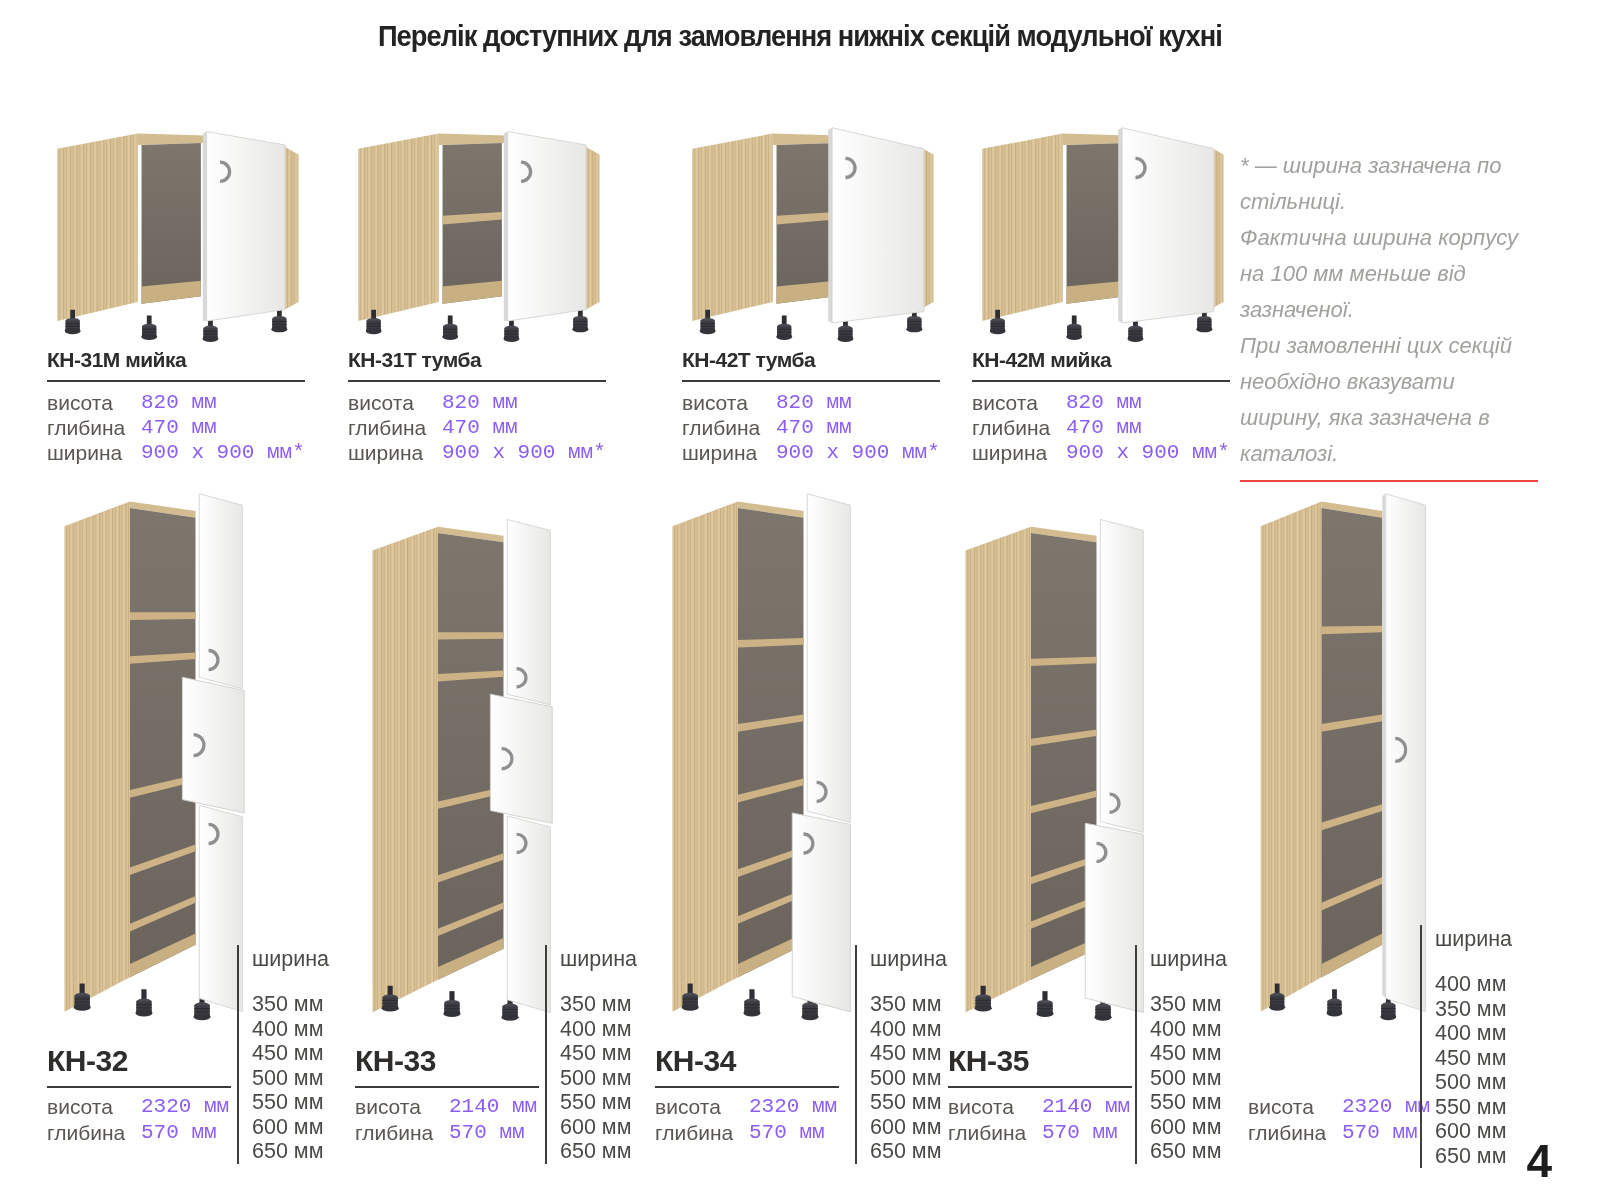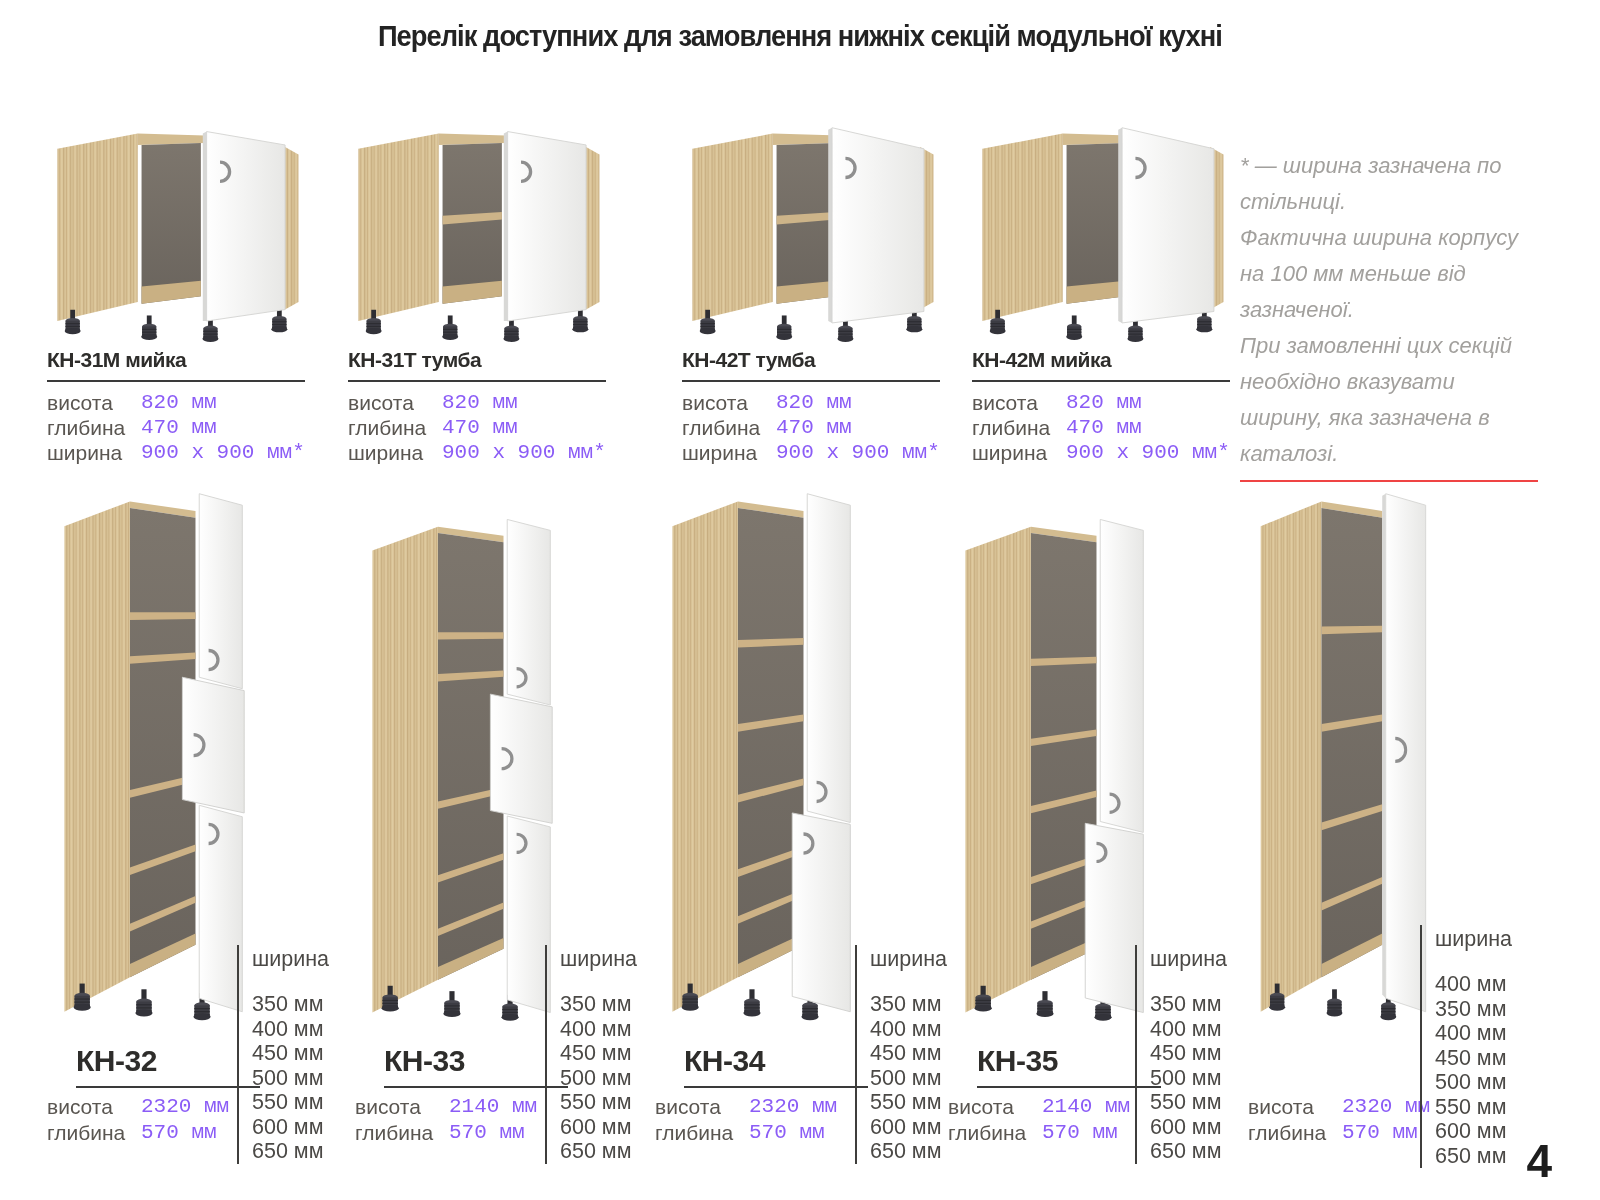--- a/index.html
+++ b/index.html
@@ -35,21 +35,21 @@
   }
 
   
   .bcard{position:absolute;top:488px;width:335px;height:700px;}
   .illus-tall{position:absolute;left:8px;top:0;width:192px;height:540px;}
   .illus-tall.short{top:26px;height:514px;}
   .bcard.kn36 .illus-tall{left:4px;width:178px;}
   .bname{
     position:absolute;left:0;top:556px;width:184px;
     font-size:30px;font-weight:bold;color:#2e2d2b;letter-spacing:-0.5px;
-    border-bottom:2px solid #3a3a3a;padding-bottom:8px;margin-left:29px;
+    border-bottom:2px solid #3a3a3a;padding-bottom:8px;
   }
   .bspecs{position:absolute;left:0;top:606px;}
   .bspecs .srow{line-height:26px;}
   .wcol{
     position:absolute;top:457px;border-left:2px solid #3f3e3c;
     padding-left:13px;font-size:21.5px;color:#4b4946;
   }
   .bcard.kn36 .wcol{top:437px;}
   .whdr{margin:2px 0 20px 0;line-height:25px;}
   .witem{line-height:24.5px;white-space:nowrap;}

